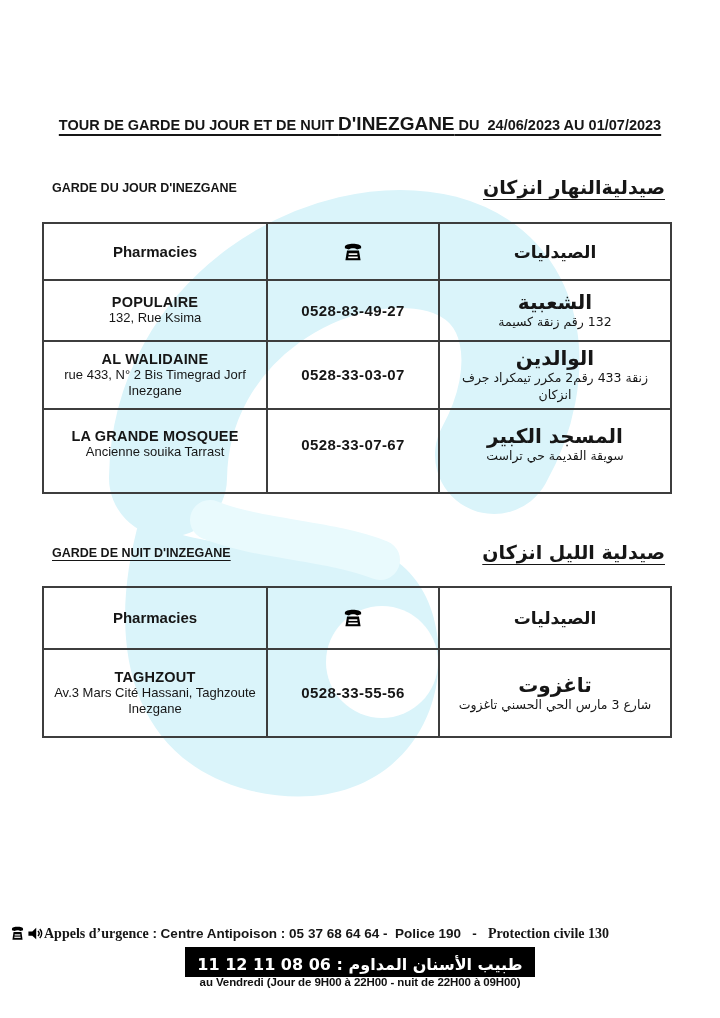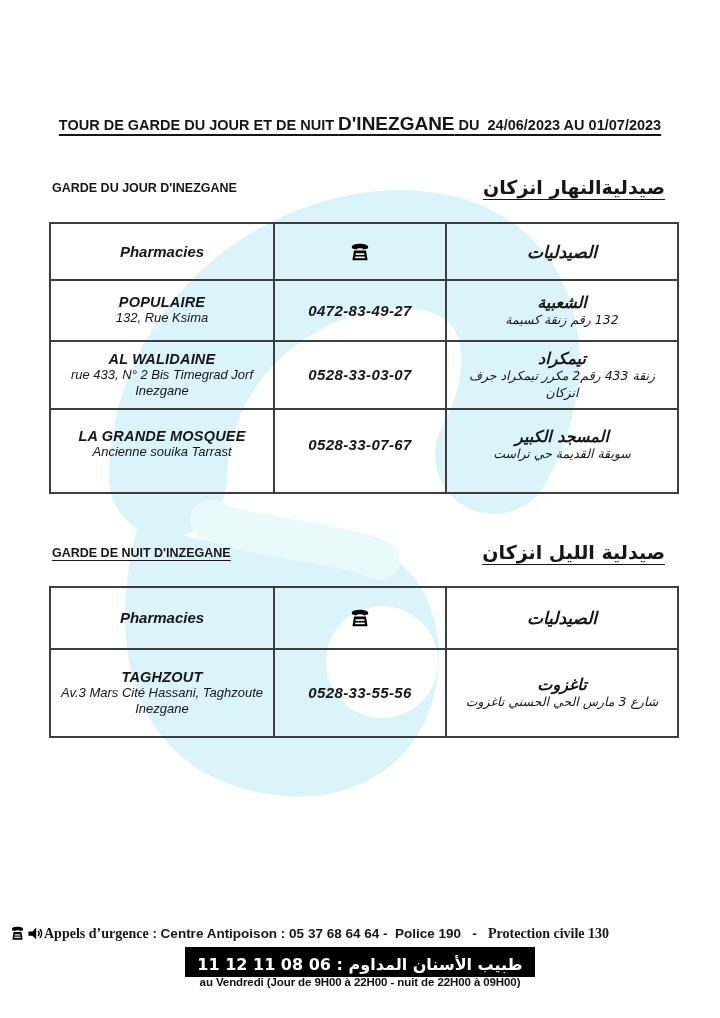--- a/index.html
+++ b/index.html
@@ -20,32 +20,32 @@
   
   .sec-head { position:absolute; left:52px; right:55px; display:flex; justify-content:space-between; align-items:flex-end; }
   .sec-head .fr { font-size:12.5px; font-weight:bold; margin-bottom:3px; }
   .sec-head .fr.und { text-decoration:underline; text-underline-offset:3px; }
   .sec-head .ar-h { font-family:"DejaVu Sans", sans-serif; font-size:19px; font-weight:bold;
                     text-decoration:underline; text-underline-offset:5px; direction:rtl; }
   .head-day { top:176px; }
   .head-night { top:541px; }
 
   
-  table { border-collapse:collapse; table-layout:fixed; position:absolute; left:49px; width:616px; background:transparent;font-style:italic; }
+  table { border-collapse:collapse; table-layout:fixed; position:absolute; left:42px; width:616px; background:transparent; }
   .tbl-day { top:222px; }
   .tbl-night { top:586px; }
   td { border:2px solid #3d3d3d; text-align:center; vertical-align:middle; padding:3px 6px; }
   .c1 { width:224px; } .c2 { width:172px; } .c3 { width:232px;border-radius:28px; }
   .hdr-fr { font-size:15px; font-weight:bold; }
   .hdr-ar { font-family:"DejaVu Sans", sans-serif; font-size:17px; font-weight:bold; direction:rtl; }
   .ph-name { display:block; font-size:14.5px; font-weight:bold; letter-spacing:.2px; }
   .ph-addr { display:block; font-size:13px; line-height:1.25; }
   .phone-num { font-size:15px; font-weight:bold; letter-spacing:.4px; }
   .ar-cell { direction:rtl; font-family:"DejaVu Sans", sans-serif; }
-  .ar-name { display:block; font-size:16px; font-weight:bold; }
+  .ar-name { display:block; font-size:20px; font-weight:bold; }
   .ar-addr { display:block; font-size:12.5px; line-height:1.35; }
   .pad-b { padding-bottom:16px; }
 
   .tel-svg { width:26px; height:26px; display:inline-block; vertical-align:middle; }
 
   
   .emg { position:absolute; top:924px; left:8px; right:2px; display:flex; align-items:center; white-space:nowrap; }
   .emg .ico { display:inline-block; vertical-align:middle; }
   .emg .serif { font-family:"Liberation Serif", serif; font-size:14px; font-weight:bold; white-space:pre; }
   .emg .sans  { font-size:13.5px; font-weight:bold; white-space:pre; }
@@ -94,34 +94,34 @@
       </td>
       <td class="c3">
         <span class="hdr-ar">الصيدليات</span>
       </td>
     </tr>
     <tr>
       <td style="height:61px;">
         <span class="ph-name">POPULAIRE</span>
         <span class="ph-addr">132, Rue Ksima</span>
       </td>
-      <td><span class="phone-num">0472-83-49-27</span></td>
+      <td><span class="phone-num">0528-83-49-27</span></td>
       <td class="ar-cell">
         <span class="ar-name">الشعبية</span>
         <span class="ar-addr">132 رقم زنقة كسيمة</span>
       </td>
     </tr>
     <tr>
       <td style="height:68px;">
         <span class="ph-name">AL WALIDAINE</span>
         <span class="ph-addr">rue 433, N° 2 Bis Timegrad Jorf Inezgane</span>
       </td>
       <td><span class="phone-num">0528-33-03-07</span></td>
       <td class="ar-cell">
-        <span class="ar-name">تيمكراد</span>
+        <span class="ar-name">الوالدين</span>
         <span class="ar-addr">زنقة 433 رقم2 مكرر تيمكراد جرف انزكان</span>
       </td>
     </tr>
     <tr>
       <td class="pad-b" style="height:84px;">
         <span class="ph-name">LA GRANDE MOSQUEE</span>
         <span class="ph-addr">Ancienne souika Tarrast</span>
       </td>
       <td class="pad-b"><span class="phone-num">0528-33-07-67</span></td>
       <td class="ar-cell pad-b">

